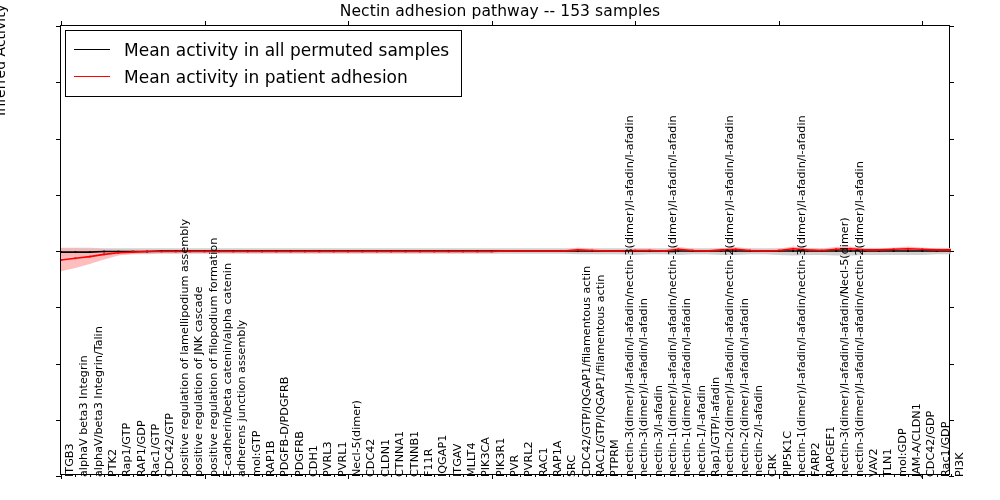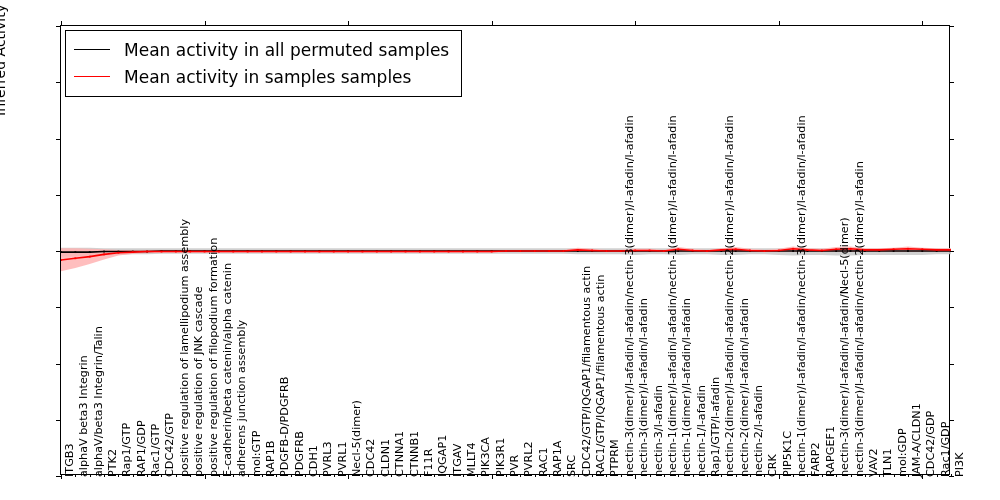--- a/index.html
+++ b/index.html
@@ -47,20 +47,21 @@
   .legtxt{font-size:17px;white-space:nowrap;}
 
   
   #data{position:absolute;left:0;top:0;width:890px;height:450px;}
 </style>
 </head>
 <body>
 
 <div id="fig">
 
+  <div id="title">Nectin adhesion pathway -- 153 samples</div>
 
   <div id="ylabel">Inferred Activity</div>
 
   <div id="plot">
     <div id="yaxis">
         <div class="ytickmark" style="top: 0px;"></div>
         <div class="ytickmark r" style="top: 0px;"></div>
         <div class="ytickmark" style="top: 56.25px;"></div>
         <div class="ytickmark r" style="top: 56.25px;"></div>
         <div class="ytickmark" style="top: 112.5px;"></div>
@@ -290,21 +291,21 @@
         <rect x="889.10" y="222.97" width="1.8" height="1.8" fill="#ff0000"></rect>
       </svg>
 
     <div id="legend">
       <div class="legrow">
         <span class="legline"></span>
         <span class="legtxt">Mean activity in all permuted samples</span>
       </div>
       <div class="legrow">
         <span class="legline red"></span>
-        <span class="legtxt">Mean activity in samples samples</span>
+        <span class="legtxt">Mean activity in patient adhesion</span>
       </div>
     </div>
   </div>
 
   <div id="xcats">
       <div class="cat" style="left: 4px; top: 477px;">ITGB3</div>
       <div class="cat" style="left: 18.3548px; top: 477px;">alphaV beta3 Integrin</div>
       <div class="cat" style="left: 32.7097px; top: 477px;">alphaV/beta3 Integrin/Talin</div>
       <div class="cat" style="left: 47.0645px; top: 477px;">PTK2</div>
       <div class="cat" style="left: 61.4194px; top: 477px;">Rap1/GTP</div>

